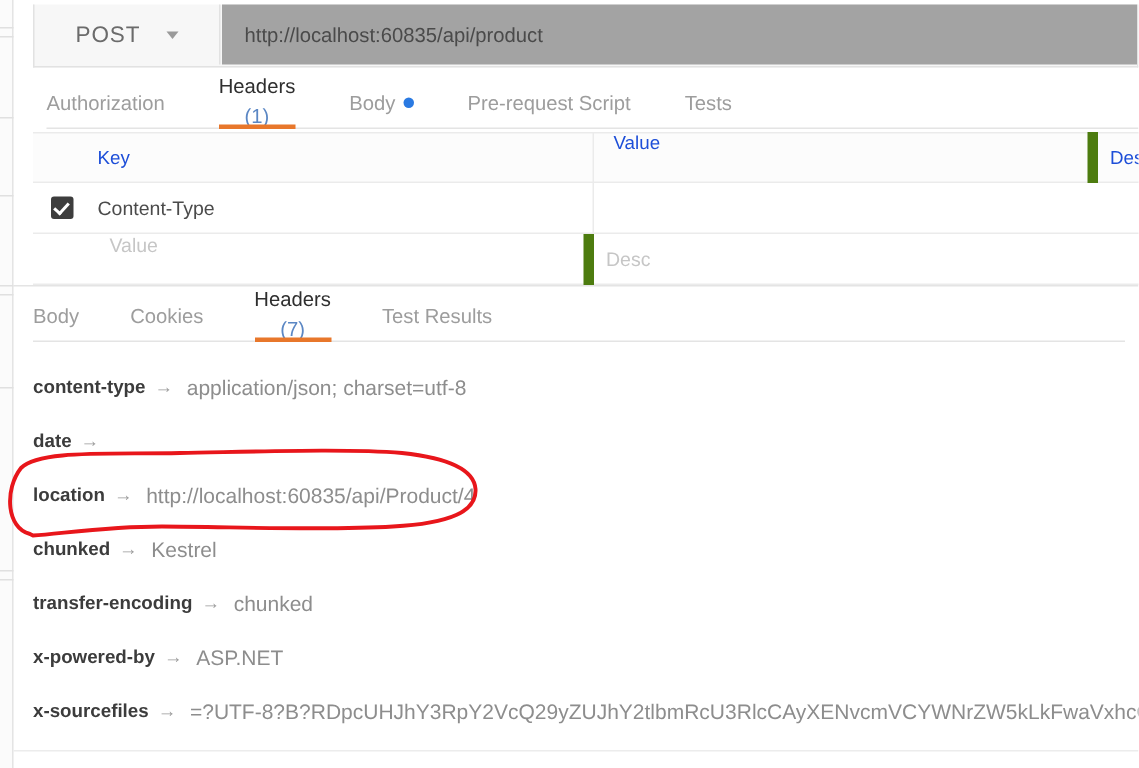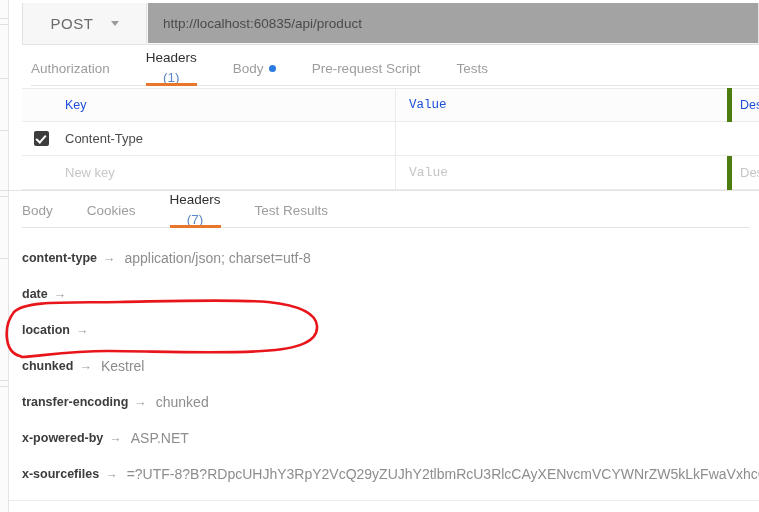--- a/index.html
+++ b/index.html
@@ -160,26 +160,25 @@
     padding-left: 5px;
     border-right: 1px solid #ebebeb;
     height: 34px;
     display: flex;
     align-items: center;
     box-sizing: border-box;
   }
   .cell-value {
     flex: 0 0 336px;
     padding-left: 13px;
-    border-right: 5px solid #4d7c0f;
+    border-right: 7px solid #4d7c0f;
     height: 34px;
     display: flex;
-    align-items: center;
-    box-sizing: border-box;
-    font-family: Liberation Mono, monospace;
+    align-items: flex-start;
+    box-sizing: border-box;
   }
   .cell-desc {
     flex: 1 1 auto;
     padding-left: 8px;
     height: 34px;
     display: flex;
     align-items: center;
     overflow: hidden;
     box-sizing: border-box;
   }
@@ -320,23 +319,20 @@
         <span class="checkbox"></span>
       </div>
       <div class="cell-key">
         <span class="row-val">Content-Type</span>
       </div>
       <div class="cell-desc"></div>
     </div>
 
     <div class="tbl-row">
       <div class="cell-check"></div>
-      <div class="cell-key">
-        <span class="placeholder">New key</span>
-      </div>
       <div class="cell-value">
         <span class="placeholder">Value</span>
       </div>
       <div class="cell-desc">
         <span class="placeholder">Desc</span>
       </div>
     </div>
   </div>
 </div>
 
@@ -364,20 +360,21 @@
     <span class="hdr-arrow">→</span>
     <span class="hdr-val">application/json; charset=utf-8</span>
   </div>
   <div class="hdr-row">
     <span class="hdr-name">date</span>
     <span class="hdr-arrow">→</span>
   </div>
   <div class="hdr-row">
     <span class="hdr-name">location</span>
     <span class="hdr-arrow">→</span>
+    <span class="hdr-val">http://localhost:60835/api/Product/4</span>
   </div>
   <div class="hdr-row">
     <span class="hdr-name">chunked</span>
     <span class="hdr-arrow">→</span>
     <span class="hdr-val">Kestrel</span>
   </div>
   <div class="hdr-row">
     <span class="hdr-name">transfer-encoding</span>
     <span class="hdr-arrow">→</span>
     <span class="hdr-val">chunked</span>

